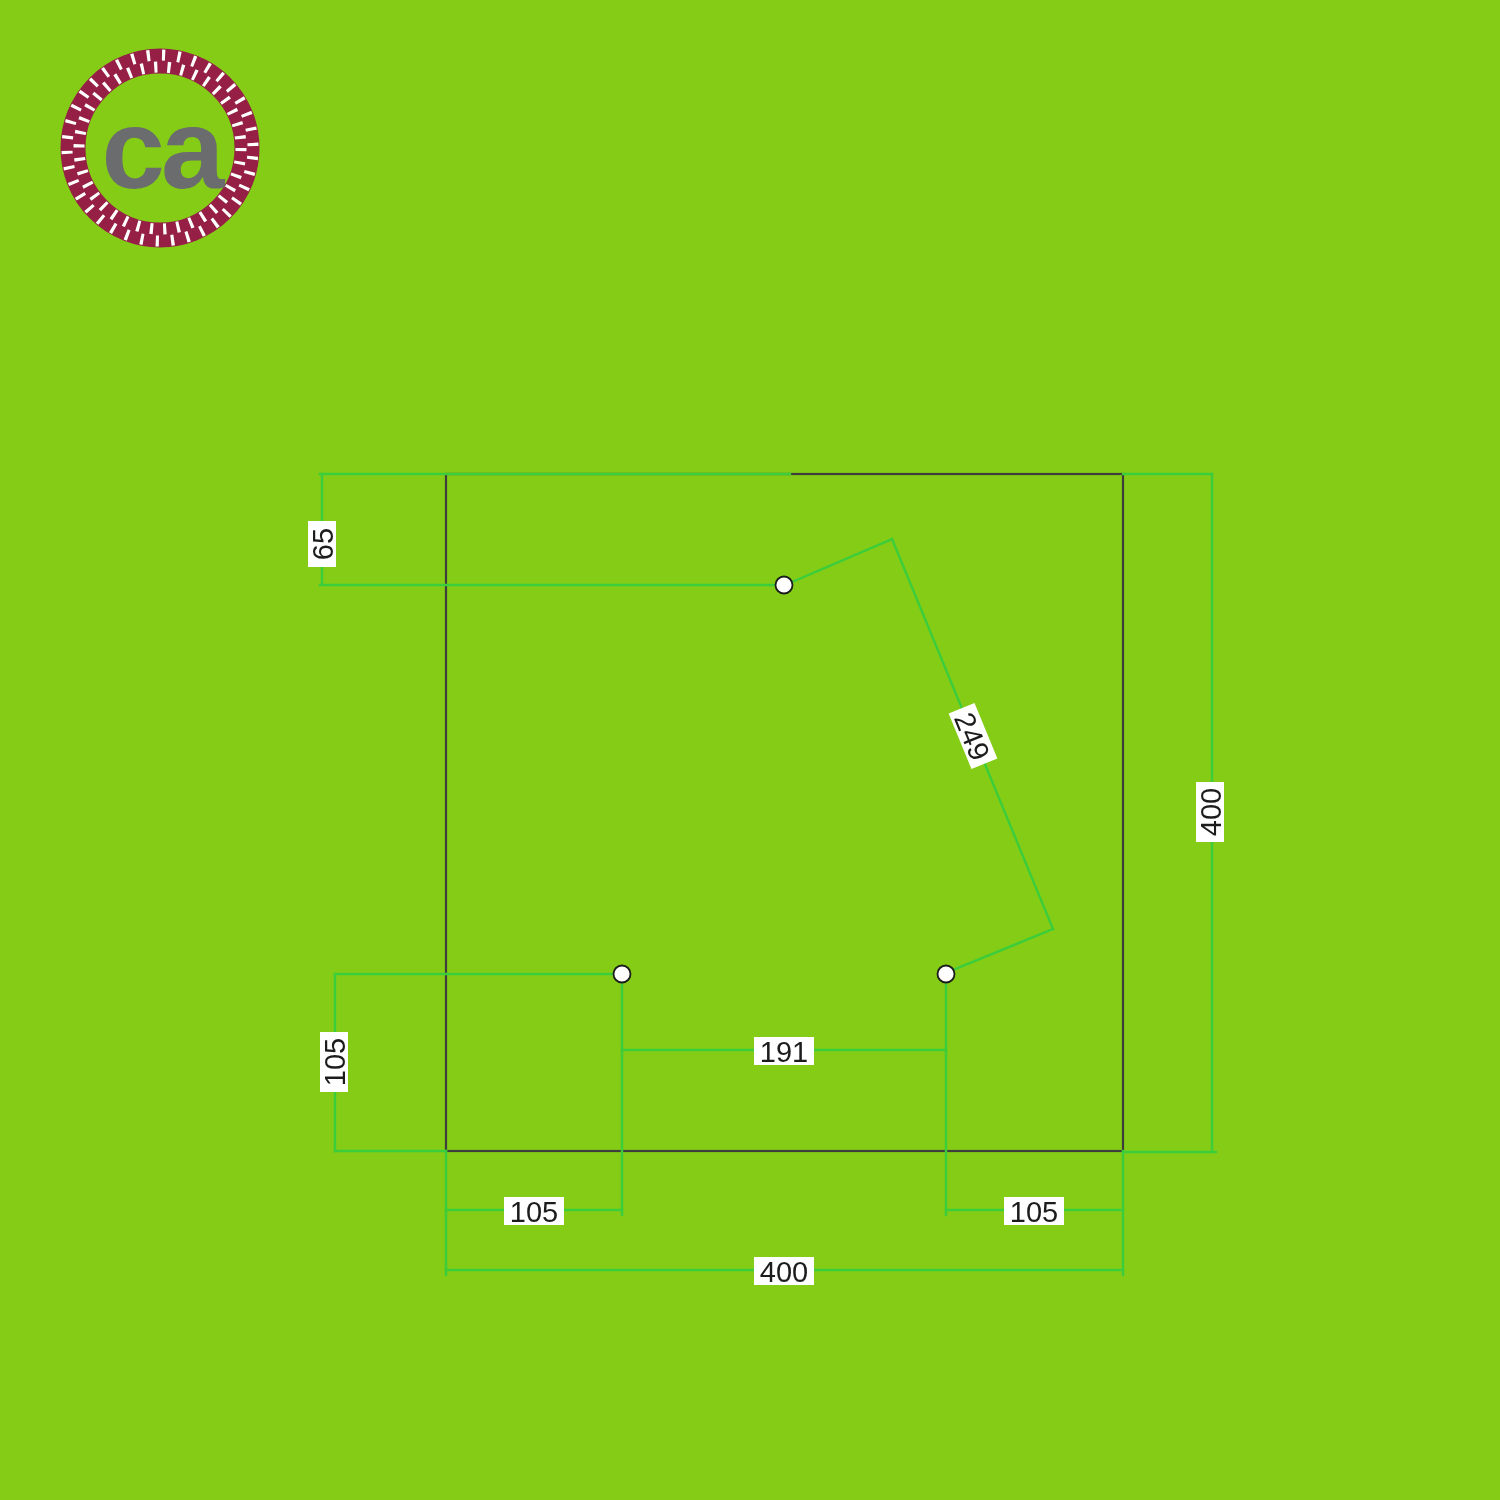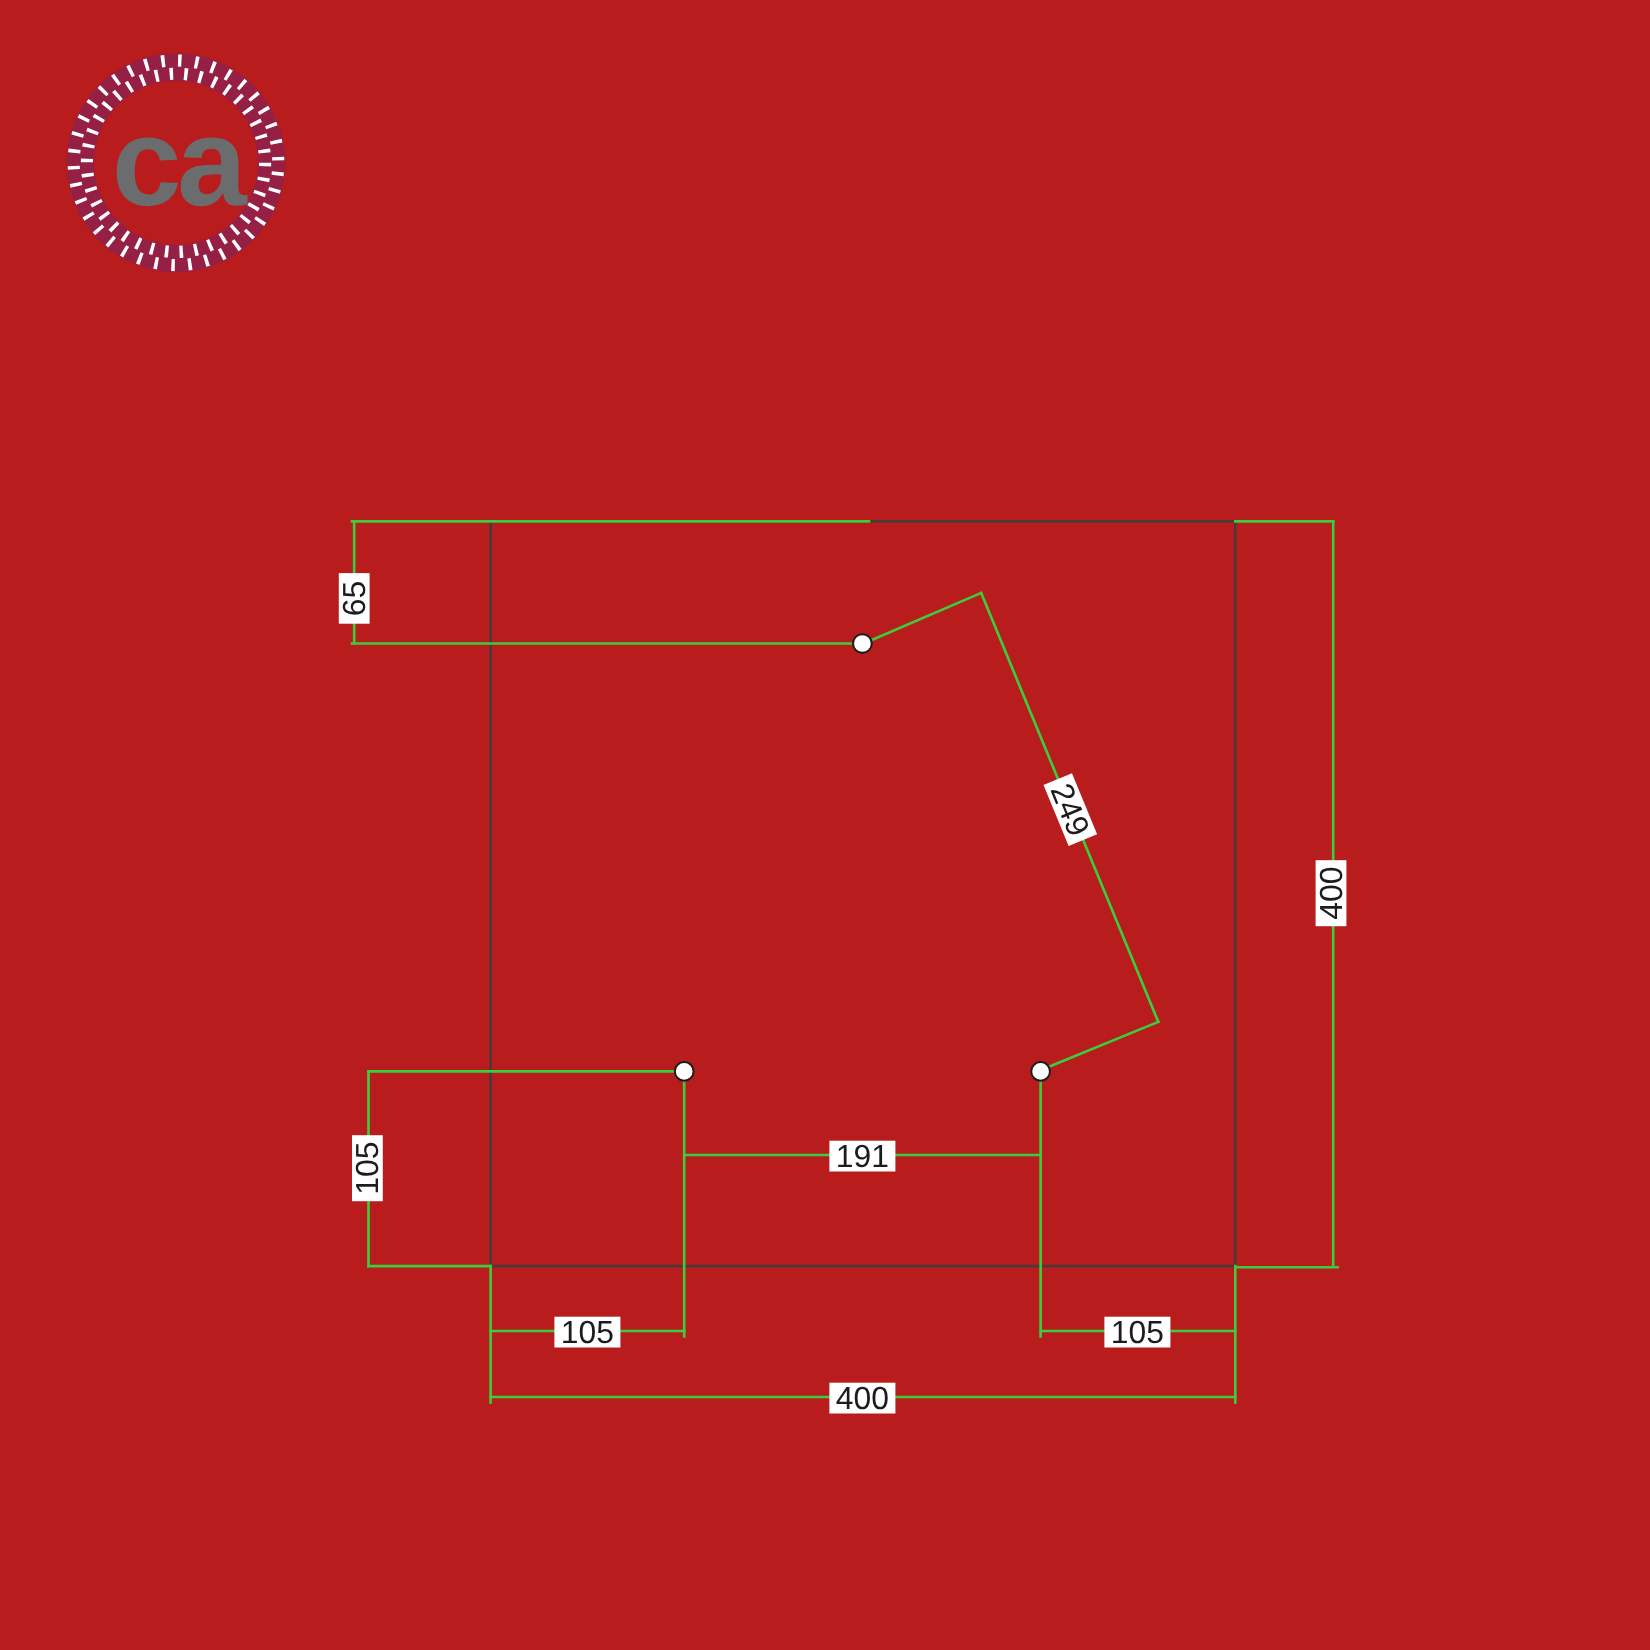--- a/index.html
+++ b/index.html
@@ -1,19 +1,19 @@
 <!DOCTYPE html>
 <html style="--dim_green: #3bcd3b; --outline: #3d3d3d; --ink: #1c1c1c; --rope: #962045; --logo_gray: #6a6c6e;"><head>
 <meta charset="utf-8">
 <style>
   html,body{margin:0;padding:0;background:#ffffff;}
   .stage{
     position:relative;
     width:1500px;height:1500px;
-    background:#b91c1c;
+    background:#84cc16;
     font-family:"Liberation Sans",sans-serif;
     overflow:hidden;
   }
   svg{display:block;}
   .outline{stroke:var(--outline,#3d3d3d);stroke-width:2.2;fill:none;}
   .dim-line{stroke:var(--dim_green,#3bcd3b);stroke-width:2.4;fill:none;stroke-linecap:square;}
   .hole{stroke:var(--ink,#1c1c1c);stroke-width:1.8;fill:#ffffff;}
   .label-bg{fill:#ffffff;}
   .dim-label{
     font-family:"Liberation Sans",sans-serif;

